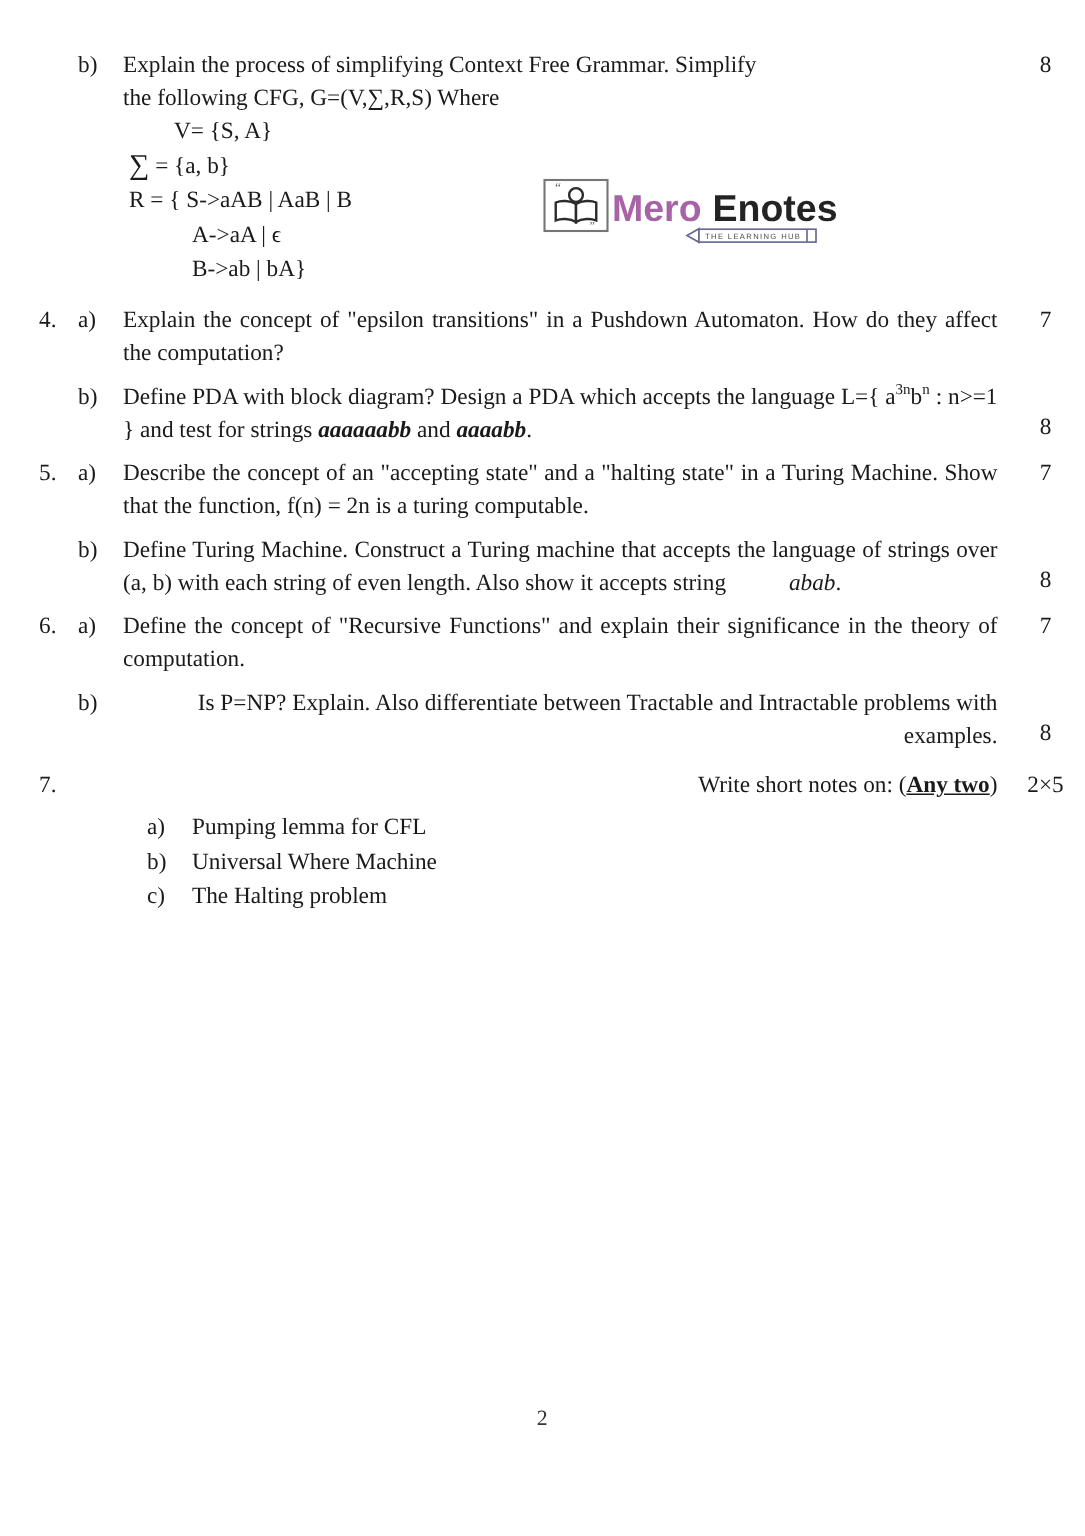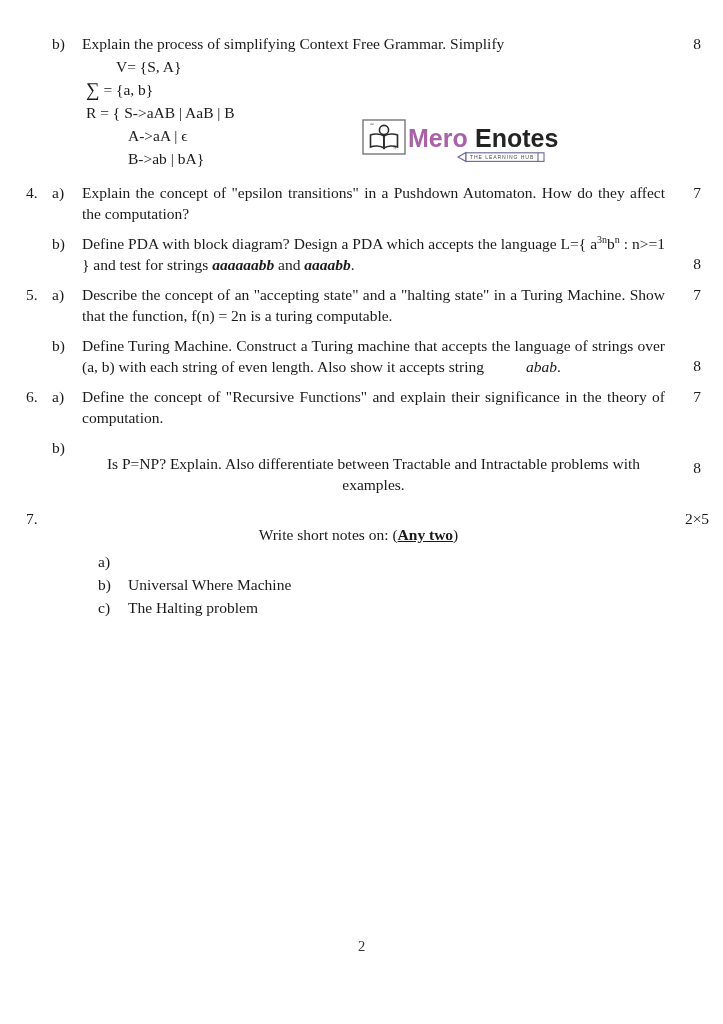--- a/index.html
+++ b/index.html
@@ -47,21 +47,21 @@
     text-align: left;
   }
   .qbody {
     flex: 1 1 auto;
     font-size: 15.5px;
     line-height: 21.5px;
     text-align: justify;
     text-justify: inter-word;
     padding-right: 6px;
   }
-  .qbody.nojust { text-align: center; margin-top: 16px; }
+  .qbody.nojust { text-align: right; }
   .marks {
     width: 52px;
     flex: 0 0 52px;
     text-align: center;
     font-size: 15.5px;
     line-height: 21.5px;
   }
   .marks.low { padding-top: 20px; }
 
   
@@ -160,20 +160,21 @@
     </svg>
   </div>
 
   <div class="content">
 
     <div class="qrow">
       <div class="qnum"></div>
       <div class="qlet">b)</div>
       <div class="qbody">
         <div>Explain the process of simplifying Context Free Grammar. Simplify</div>
+        <div class="nojust">the following CFG, G=(V,∑,R,S)  Where</div>
         <div class="cfg-line cfg-ind1">V= {S, A}</div>
         <div class="cfg-line cfg-ind0"><span class="sigma">∑</span><span> = {a, b}</span></div>
         <div class="cfg-line cfg-ind0">R = { S-&gt;aAB | AaB | B</div>
         <div class="cfg-line cfg-ind2">A-&gt;aA | ϵ</div>
         <div class="cfg-line cfg-ind2">B-&gt;ab | bA}</div>
       </div>
       <div class="marks">8</div>
     </div>
 
     <div class="gap-md"></div>
@@ -235,20 +236,21 @@
     <div class="qrow">
       <div class="qnum">7.</div>
       <div class="qbody nojust" style="padding-left:0;"><span>Write short notes on: (</span><span class="b">Any two</span><span>)</span></div>
       <div class="marks">2×5</div>
     </div>
 
     <div style="height:5px;"></div>
 
     <div class="subrow">
       <div class="sublet">a)</div>
+      <div class="subtext">Pumping lemma for CFL</div>
     </div>
     <div class="subrow">
       <div class="sublet">b)</div>
       <div class="subtext">Universal Where Machine</div>
     </div>
     <div class="subrow">
       <div class="sublet">c)</div>
       <div class="subtext">The Halting problem</div>
     </div>
 

